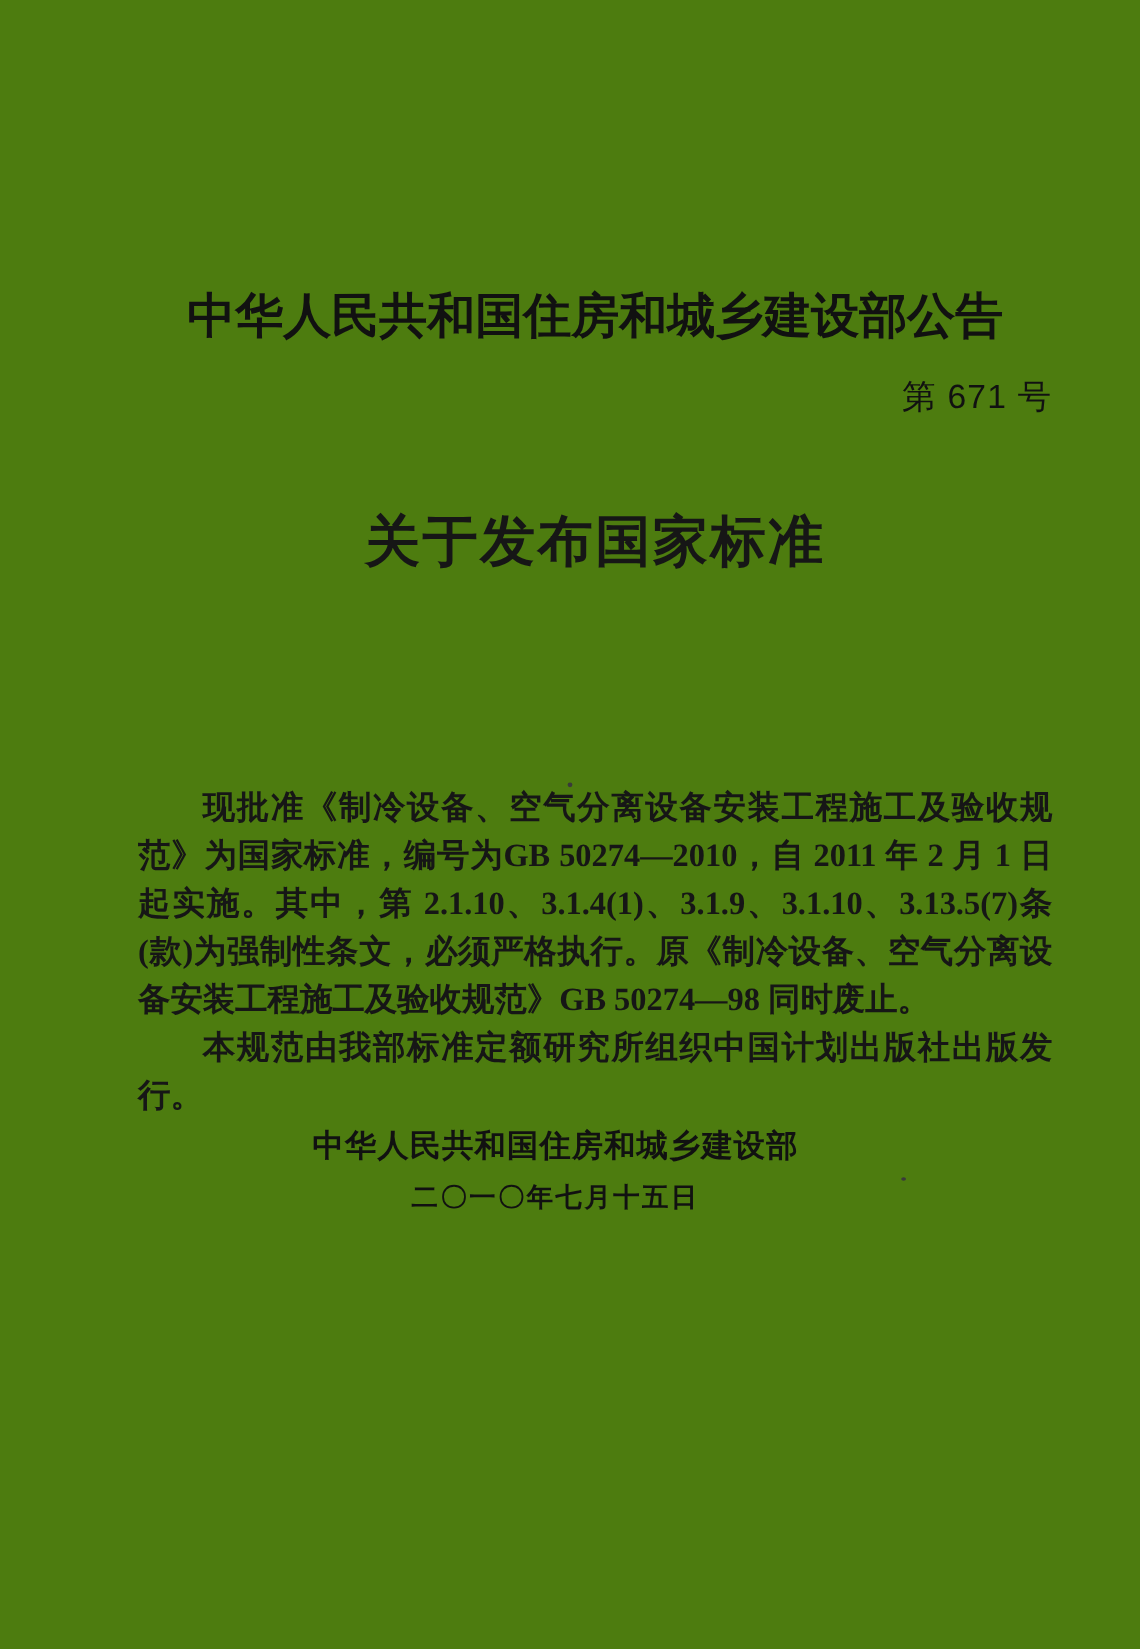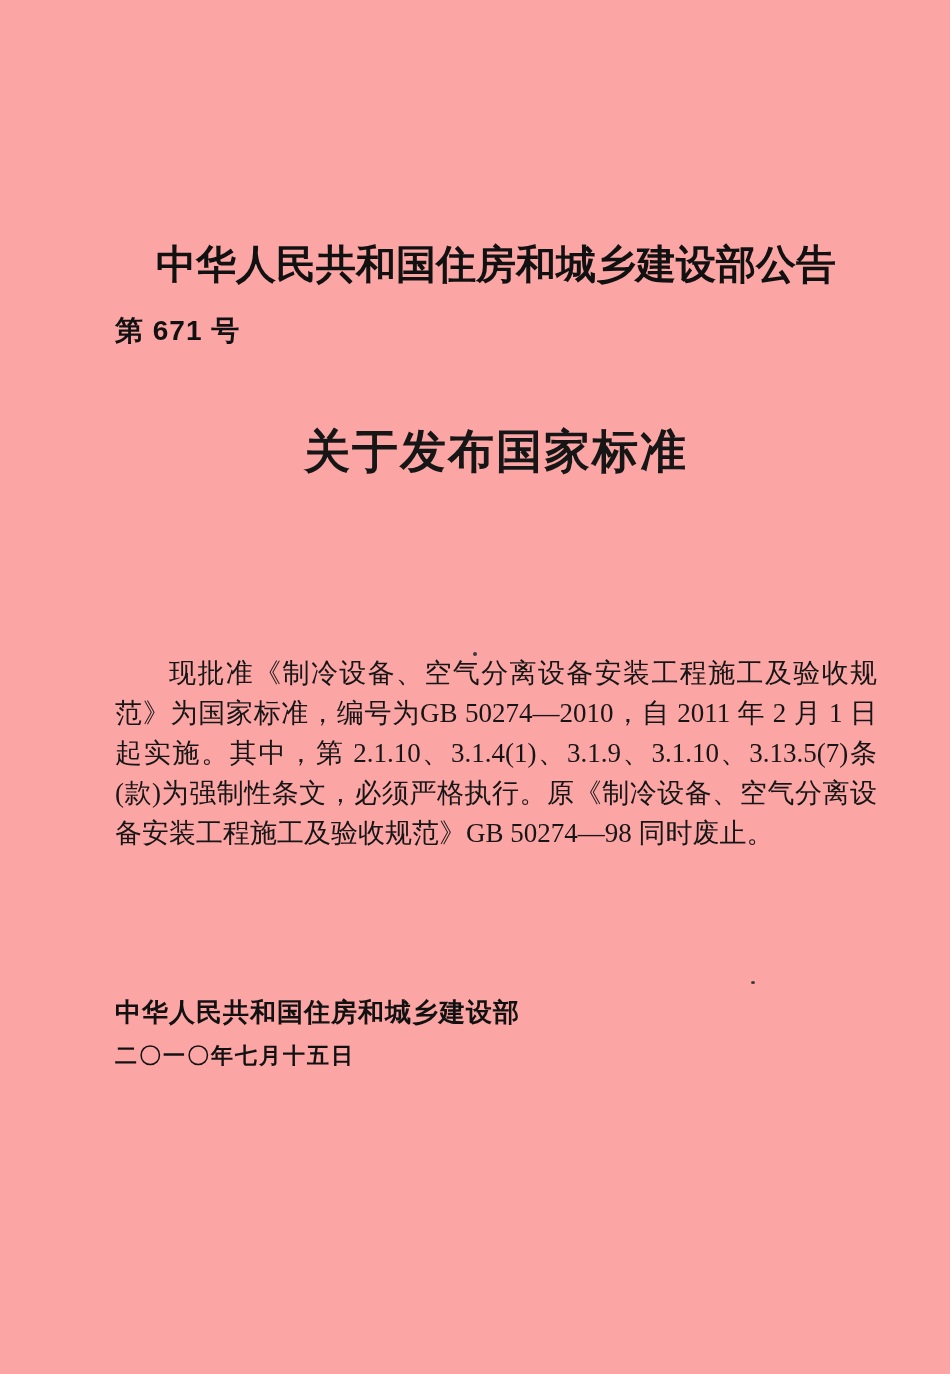--- a/index.html
+++ b/index.html
@@ -4,21 +4,21 @@
 <style>
   html, body {
     margin: 0;
     padding: 0;
     background: #ffffff;
   }
   .page {
     position: relative;
     width: 950px;
     height: 1374px;
-    background: #fca5a5;
+    background: #4d7c0f;
     color: #141414;
     overflow: hidden;
     font-family: "Liberation Serif", "DejaVu Serif", serif;
   }
   .content {
     position: absolute;
     left: 115px;
     width: 762px;
     top: 0;
   }
@@ -34,23 +34,23 @@
     line-height: 48px;
     letter-spacing: 0px;
     color: #111111;
     white-space: nowrap;
   }
   .doc-number {
     position: absolute;
     top: 313px;
     left: 0;
     width: 100%;
-    text-align: left;
+    text-align: right;
     font-family: "Liberation Sans", "DejaVu Sans", sans-serif;
-    font-weight: 700;
+    font-weight: 400;
     font-size: 28px;
     line-height: 36px;
     letter-spacing: 1px;
     color: #111111;
   }
   .announcement-title {
     position: absolute;
     top: 424px;
     left: 0;
     width: 100%;
@@ -70,30 +70,31 @@
     left: 0;
     width: 762px;
     font-size: 27px;
     line-height: 40px;
     text-align: justify;
     color: #161616;
   }
   .body-text p {
     margin: 0;
     text-indent: 2em;
+    font-weight: bold;
   }
   .signature-block {
     position: absolute;
-    top: 992px;
+    top: 932px;
     left: 0;
     width: 762px;
-    text-align: left;
+    text-align: center;
     padding-right: 66px;
     box-sizing: border-box;
-    font-family: Liberation Mono, monospace;
+    font-family: Liberation Sans, sans-serif;
     font-weight: 700;
     color: #111111;
   }
   .signature-org {
     font-size: 26px;
     line-height: 44px;
     letter-spacing: 1px;
     white-space: nowrap;
   }
   .signature-date {
@@ -119,20 +120,21 @@
     <h1 class="doc-title">中华人民共和国住房和城乡建设部公告</h1>
 
     <div class="doc-number">第 671 号</div>
 
     <div class="announcement-title">
       <div class="line">关于发布国家标准</div>
     </div>
 
     <div class="body-text">
       <p>现批准《制冷设备、空气分离设备安装工程施工及验收规范》为国家标准，编号为GB 50274—2010，自 2011 年 2 月 1 日起实施。其中，第 2.1.10、3.1.4(1)、3.1.9、3.1.10、3.13.5(7)条(款)为强制性条文，必须严格执行。原《制冷设备、空气分离设备安装工程施工及验收规范》GB 50274—98 同时废止。</p>
+      <p>本规范由我部标准定额研究所组织中国计划出版社出版发行。</p>
     </div>
 
     <div class="signature-block">
       <div class="signature-org">中华人民共和国住房和城乡建设部</div>
       <div class="signature-date">二〇一〇年七月十五日</div>
     </div>
 
   </div>
 
   <div class="scan-speck speck-1"></div>

